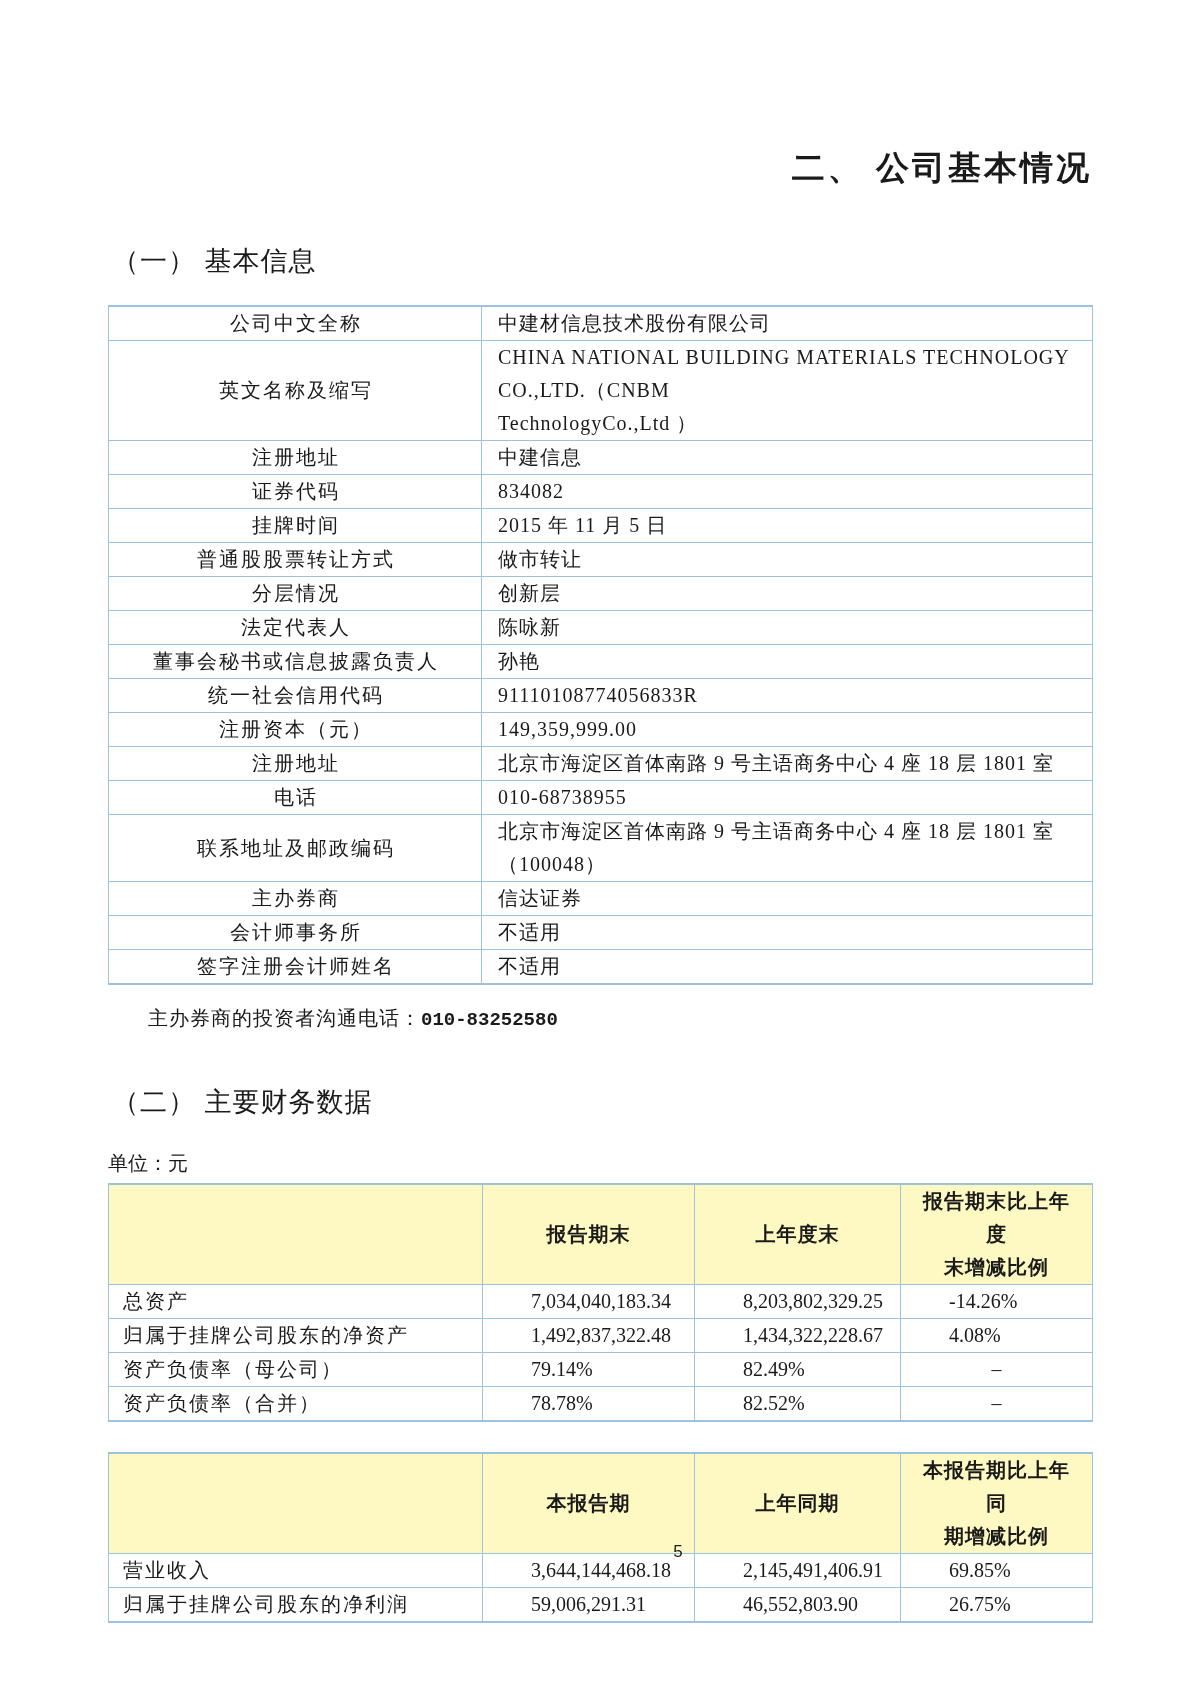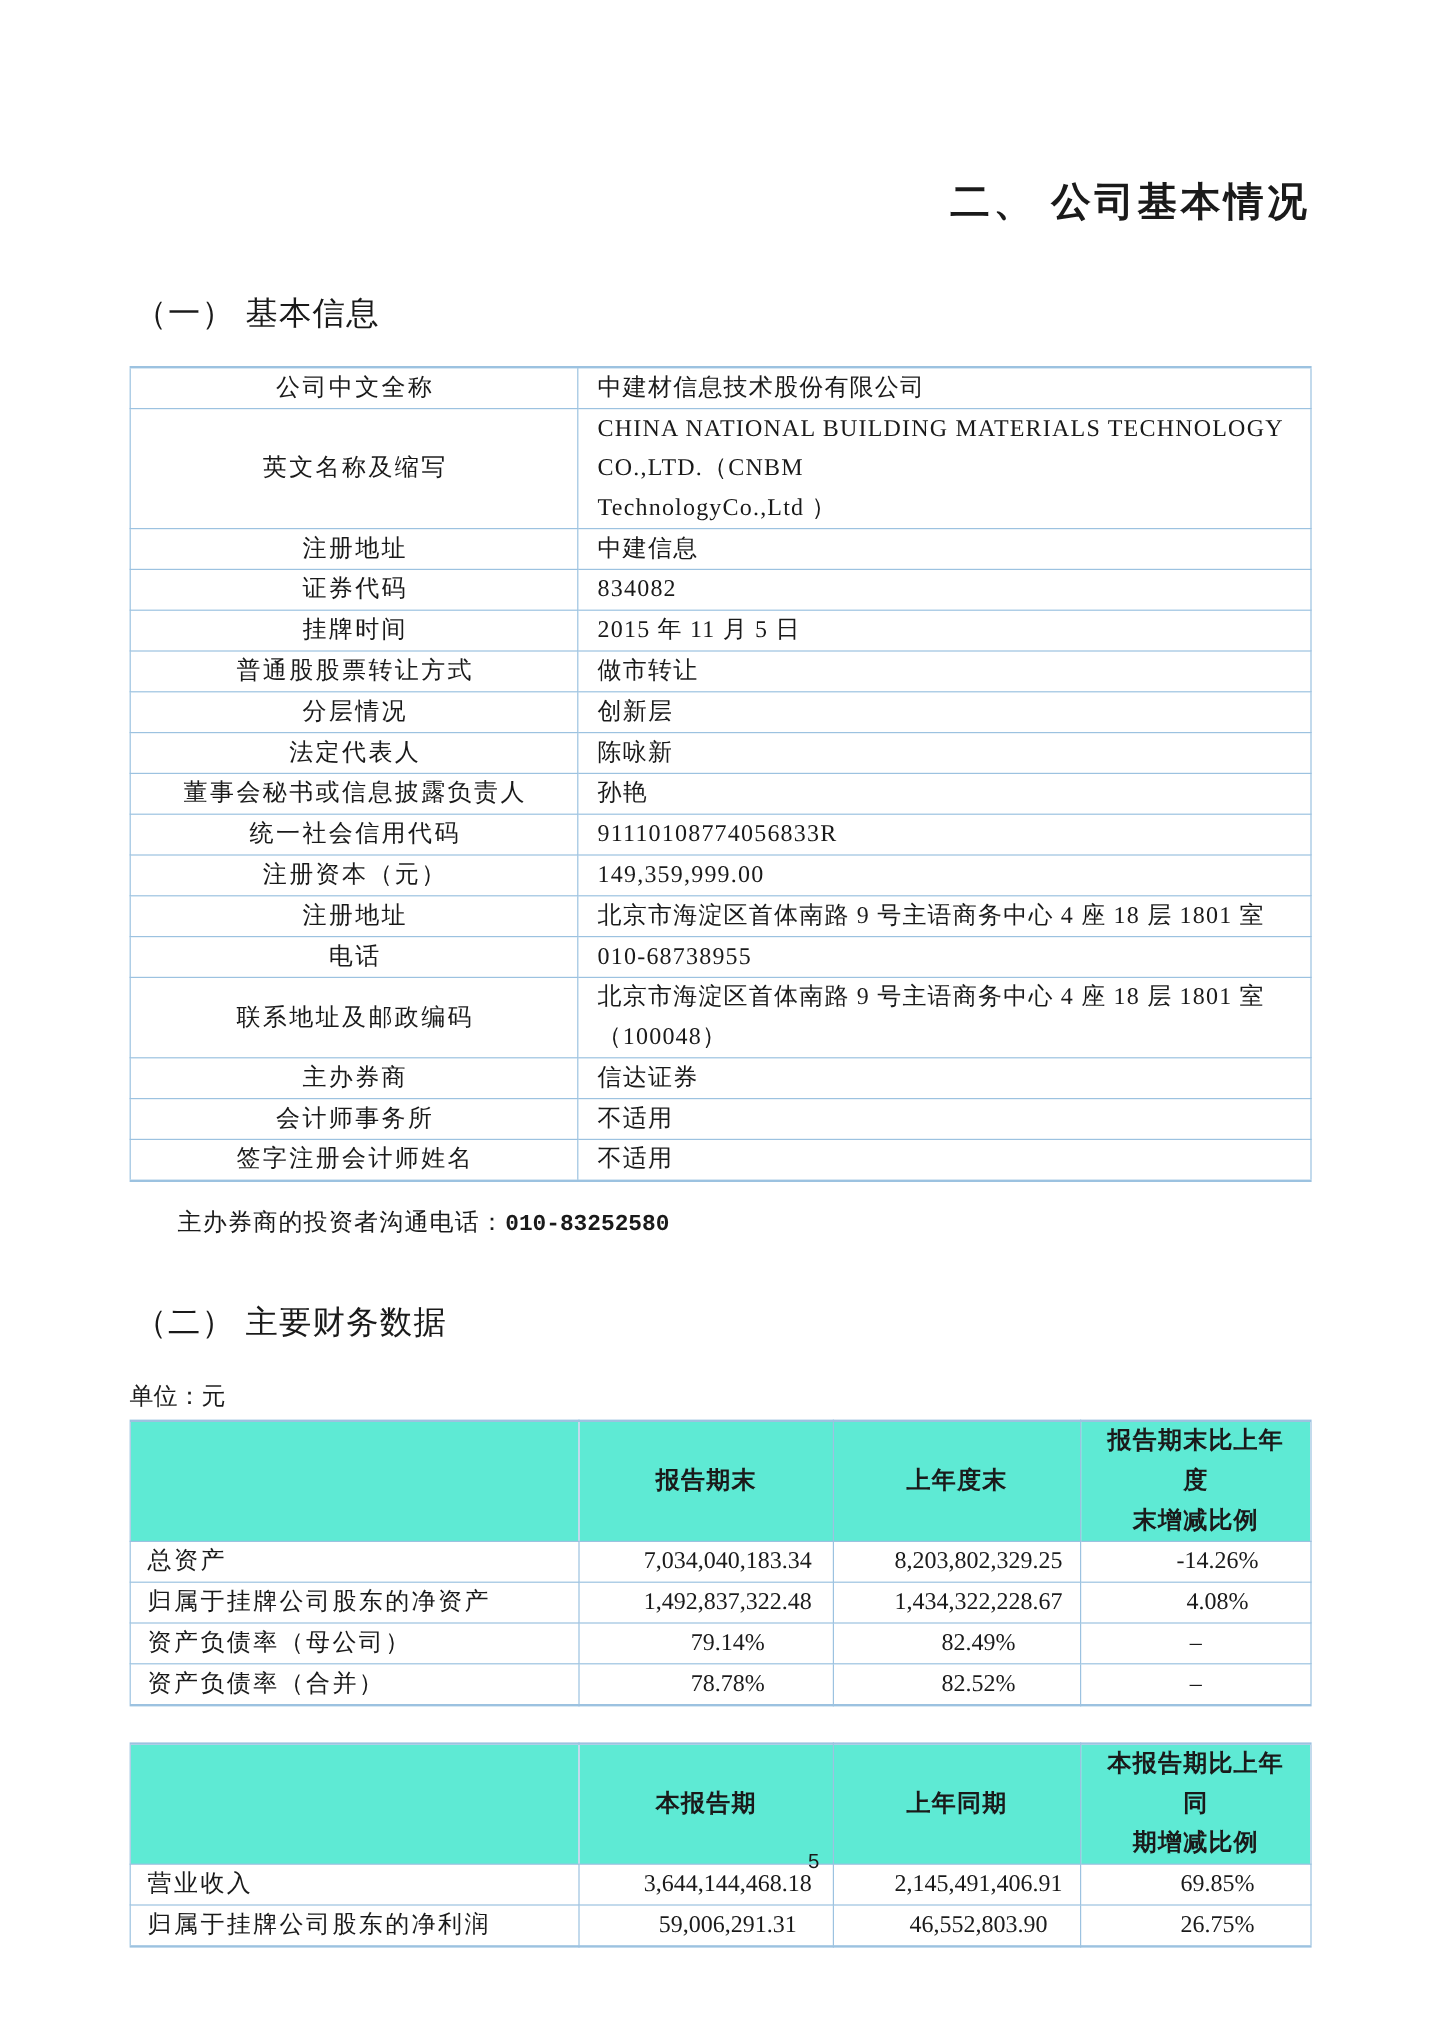--- a/index.html
+++ b/index.html
@@ -55,28 +55,28 @@
   .basic-table col.c-label { width: 373px; }
   .basic-table col.c-value { width: 611px; }
   .basic-table td.label-cell { letter-spacing: 2px; padding-left: 14px; text-align: center; }
   .basic-table td.value-cell { padding-left: 16px; letter-spacing: 1px; }
   
   .fin-table col.f0 { width: 374px; }
   .fin-table col.f1 { width: 212px; }
   .fin-table col.f2 { width: 206px; }
   .fin-table col.f3 { width: 192px; }
   .fin-table th {
-    background: #5eead4;
+    background: #fef9c3;
     font-weight: bold;
     text-align: center;
     letter-spacing: 1px;
     margin-top: 43px;
   }
   .fin-table td.fin-label { letter-spacing: 2px; padding-left: 14px; }
-  .fin-table td.num { text-align: center; padding-right: 12px; padding-left: 48px; }
+  .fin-table td.num { text-align: left; padding-right: 12px; padding-left: 48px; }
   .fin-table td.dash { text-align: center; }
   .sponsor-note {
     margin: 20px 0 0 40px;
     font-size: 20px;
     letter-spacing: 1px;
   }
   .sponsor-note .phone {
     font-family: Liberation Mono, monospace;
     font-weight: bold;
     font-size: 19px;

